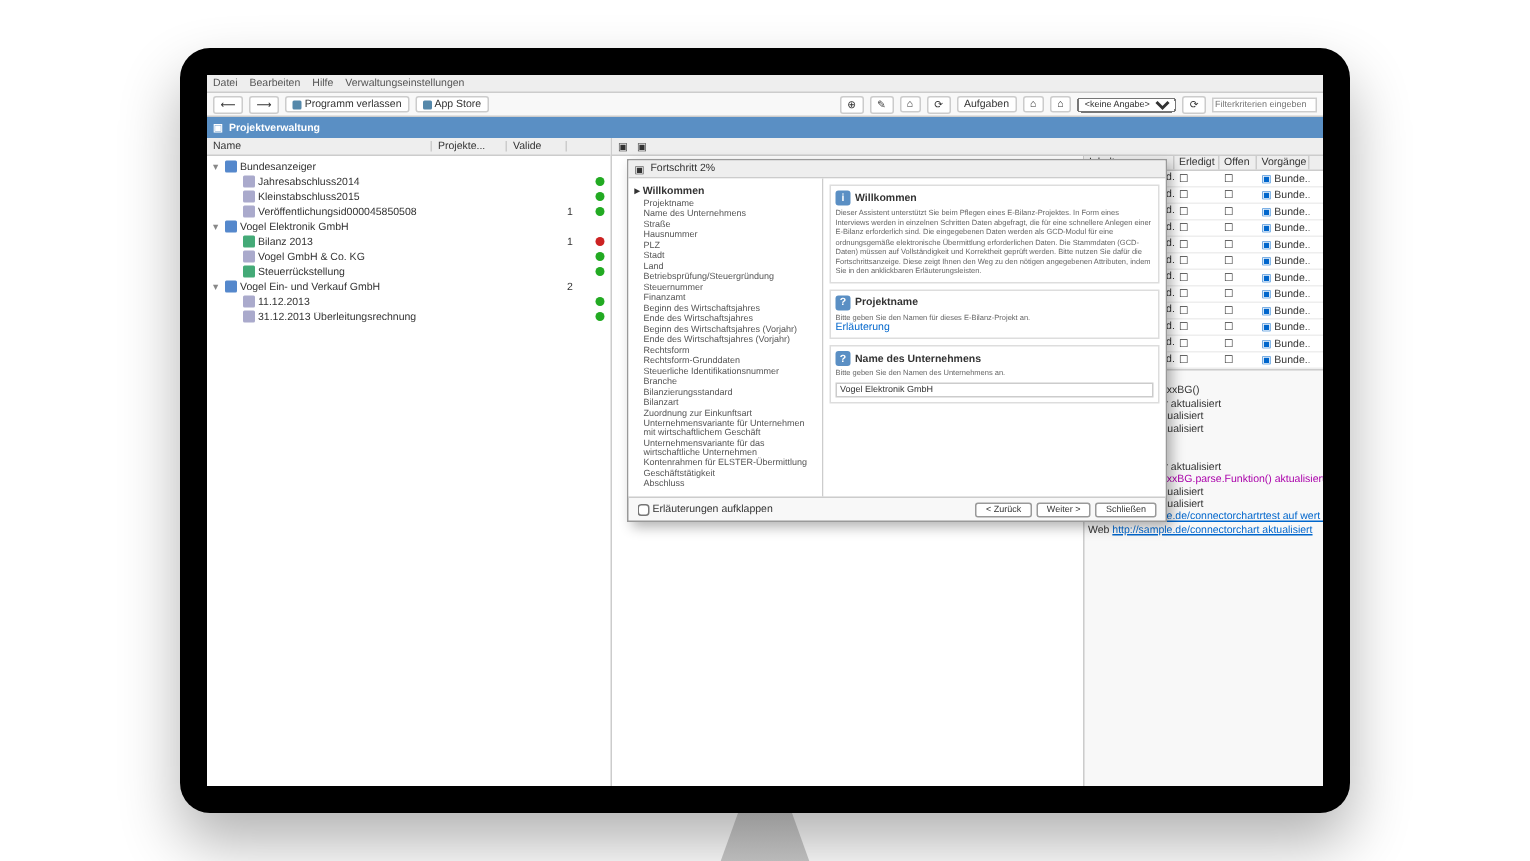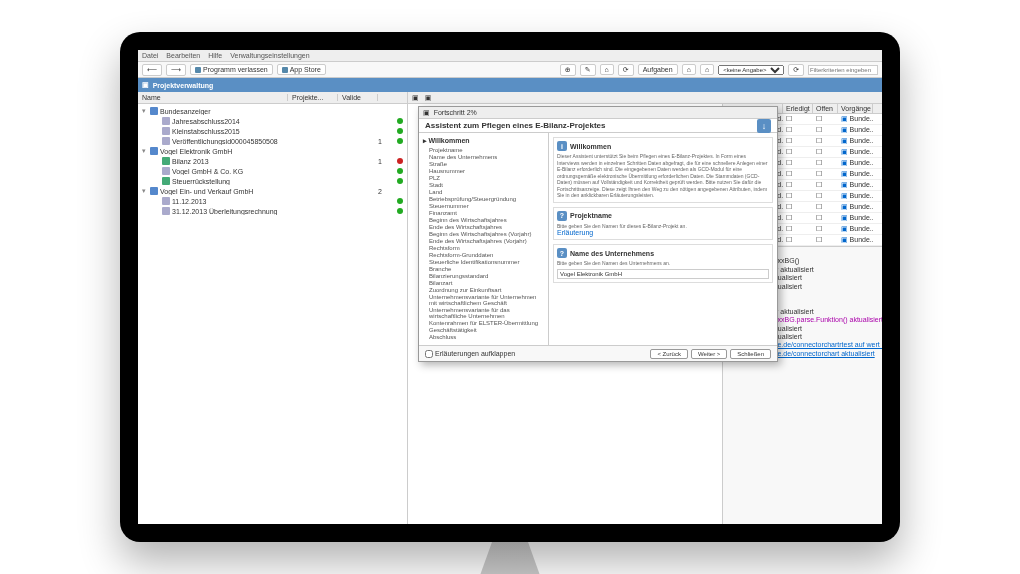--- a/index.html
+++ b/index.html
@@ -211,24 +211,20 @@
       <span>▣</span>
     </div>
     <div class="rsplit">
       <div class="rmain">
 
         <div class="dialog">
           <div class="dlgtitle">
             <span>▣</span>
             <span>Fortschritt 2%</span>
           </div>
-          <div class="dlgsubtitle">
-            <span class="big">Assistent zum Pflegen eines E-Bilanz-Projektes</span>
-            <span class="badge">↓</span>
-          </div>
           <div class="dlgbody">
             <div class="dlgnav">
               <div class="hdr">▸ <span>Willkommen</span></div>
               <div id="navitems">
                       <div class="item">Projektname</div>
                       <div class="item">Name des Unternehmens</div>
                       <div class="item">Straße</div>
                       <div class="item">Hausnummer</div>
                       <div class="item">PLZ</div>
                       <div class="item">Stadt</div>

